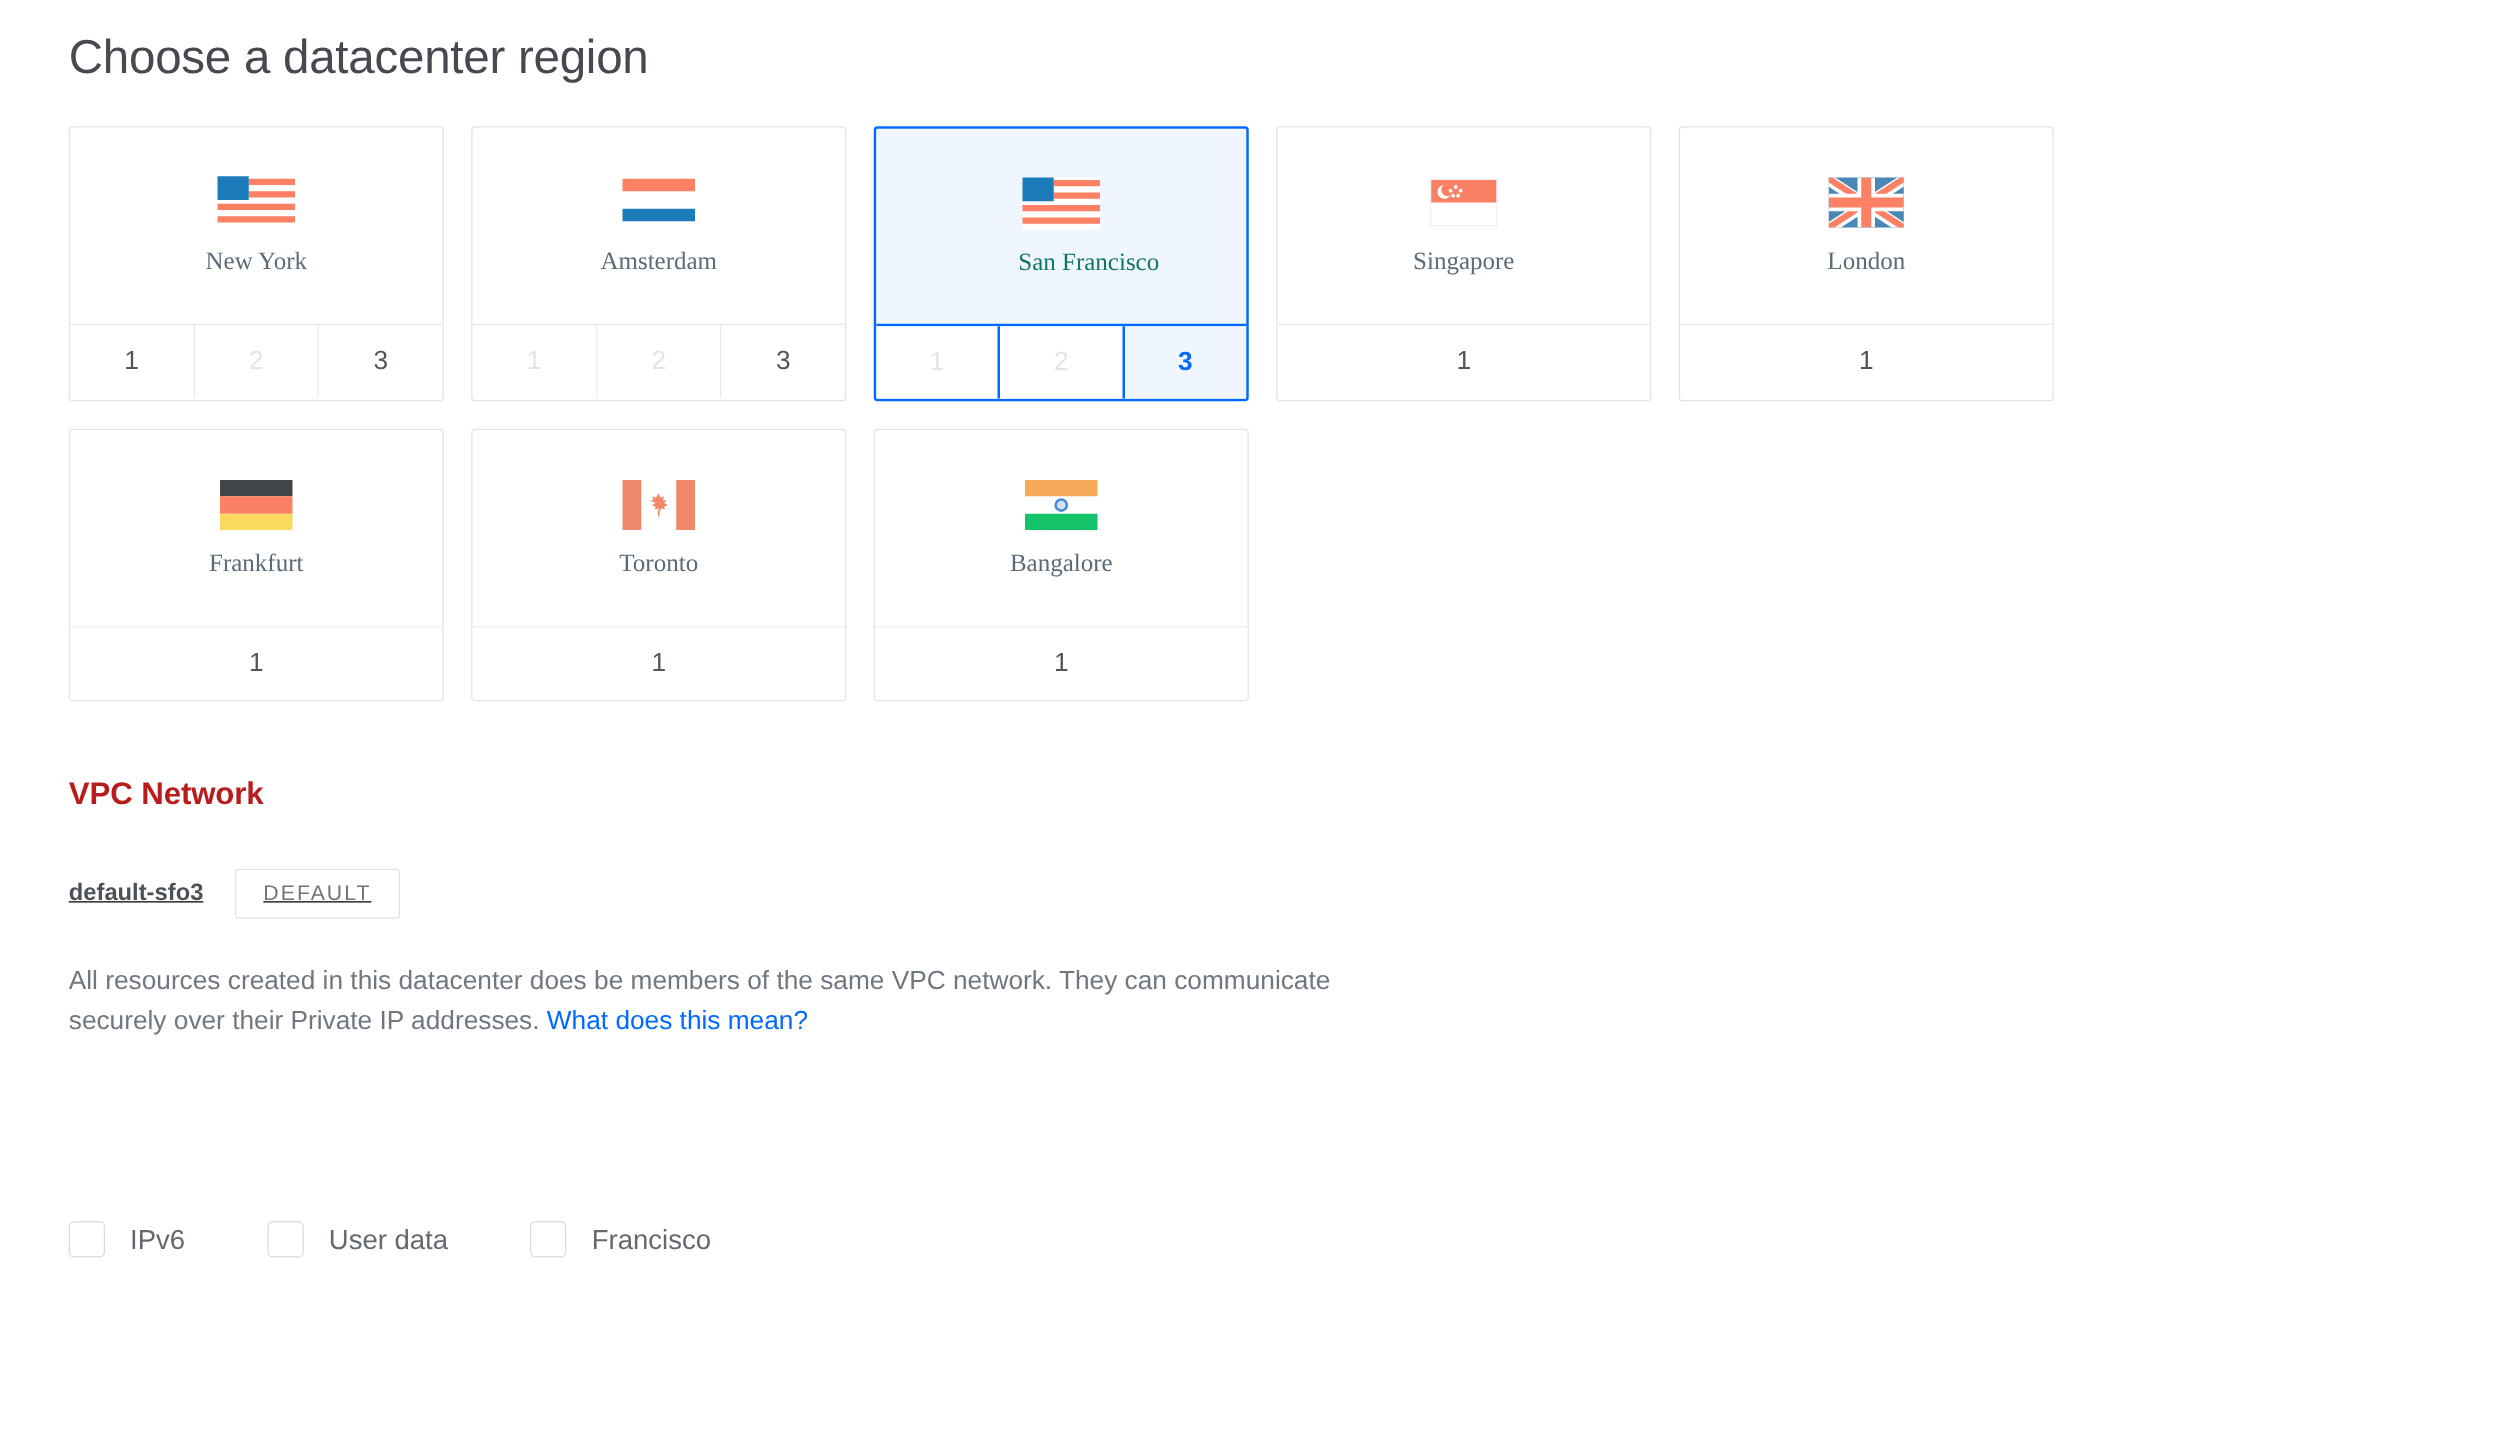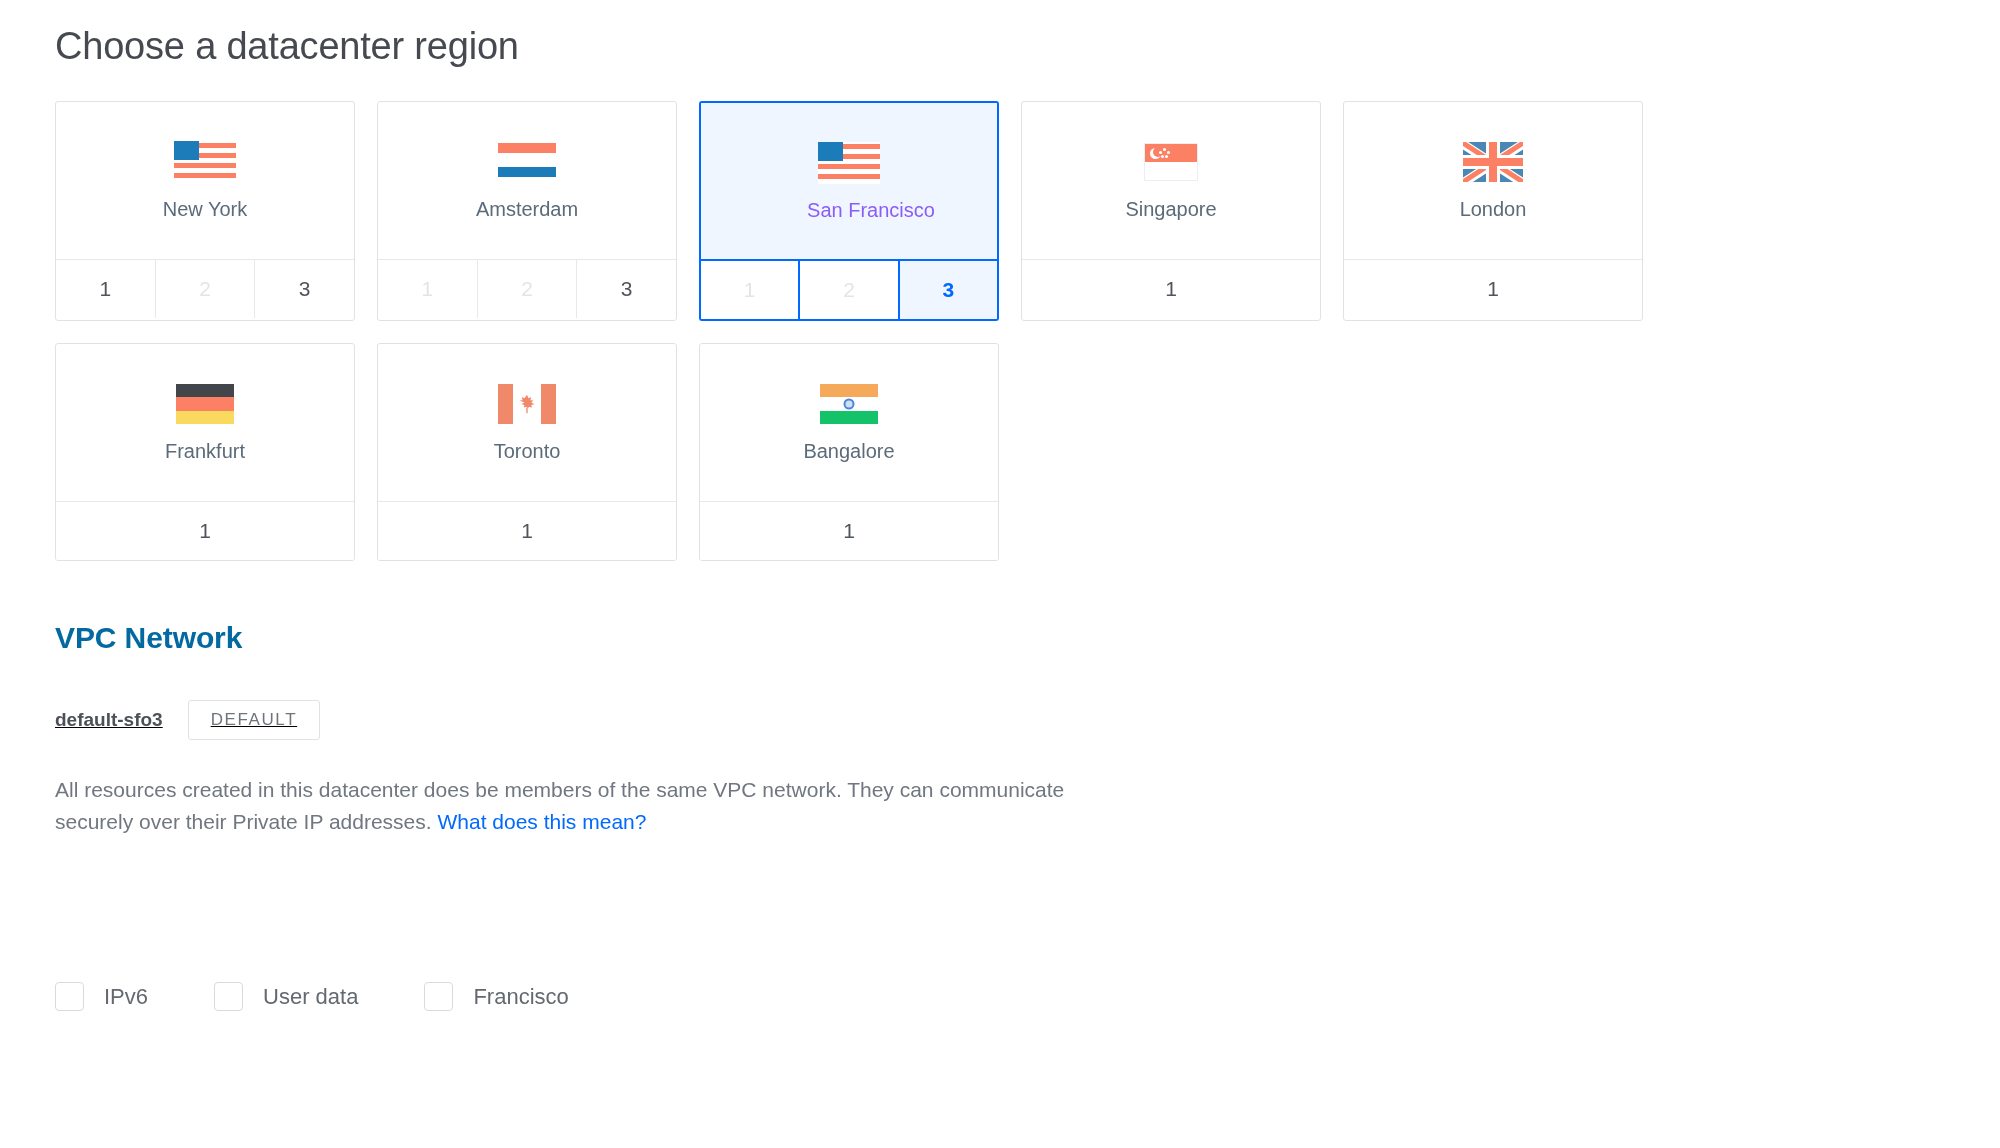--- a/index.html
+++ b/index.html
@@ -21,23 +21,23 @@
   
   h1.section-title {
     font-size: 38px;
     font-weight: 400;
     color: #46494f;
     margin: 0;
     padding-top: 25px;
     letter-spacing: -0.2px;
   }
   h2.sub-title {
-    font-size: 30px;
+    font-size: 25px;
     font-weight: 700;
-    color: #0369a1;
+    color: #b91c1c;
     margin: 0;
     letter-spacing: -0.1px;
   }
 
   
   .region-grid {
     display: flex;
     flex-wrap: wrap;
     gap: 0px;
     margin-top: 33px;
@@ -59,39 +59,40 @@
     border: 2px solid #0069ff;
     background: #f0f6ff;
   }
   .region-top {
     height: 158px;
     display: flex;
     flex-direction: column;
     align-items: center;
     justify-content: center;
     border-bottom: 1px solid #e6e9ec;
+    font-family: Liberation Serif, serif;
   }
   .region-card.selected .region-top {
     border-bottom: 2px solid #0069ff;
     background: #f0f6ff;
   }
   .flag-wrap {
     height: 44px;
     display: flex;
     align-items: center;
     justify-content: center;
     margin-bottom: 14px;
   }
   .region-name {
     font-size: 20px;
     color: #5b6b79;
     font-weight: 400;
   }
   .region-card.selected .region-name {
-    color: #8b5cf6;
+    color: #0f766e;
     margin-left: 44px;
   }
   .slug-row {
     display: flex;
     height: 58px;
   }
   .slug-cell {
     flex: 1;
     display: flex;
     align-items: center;

